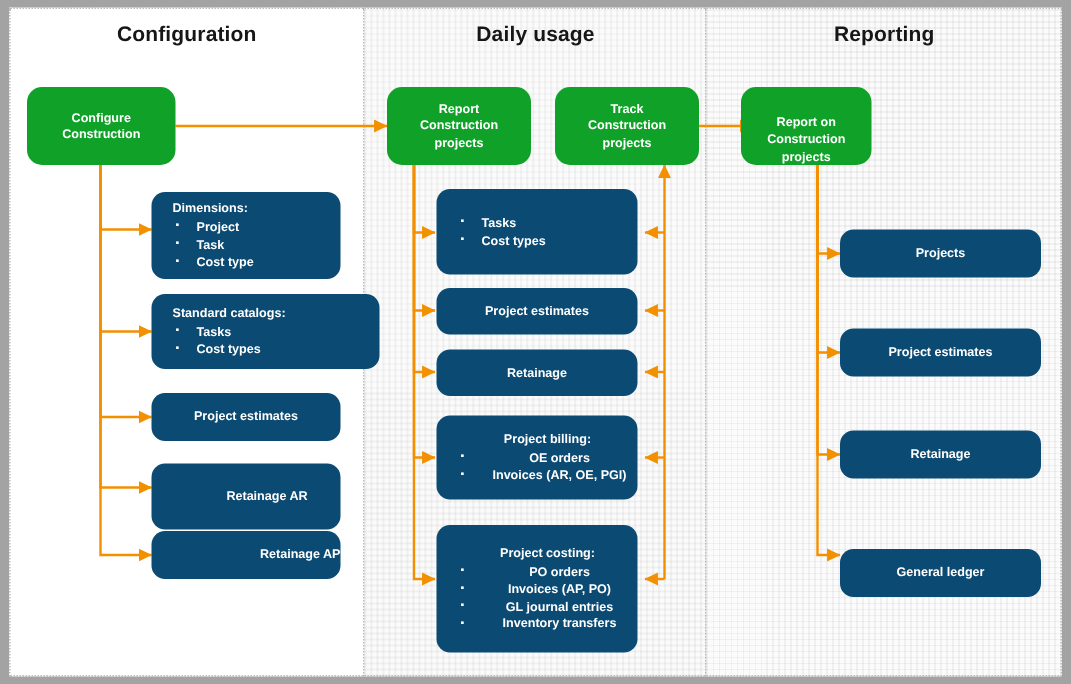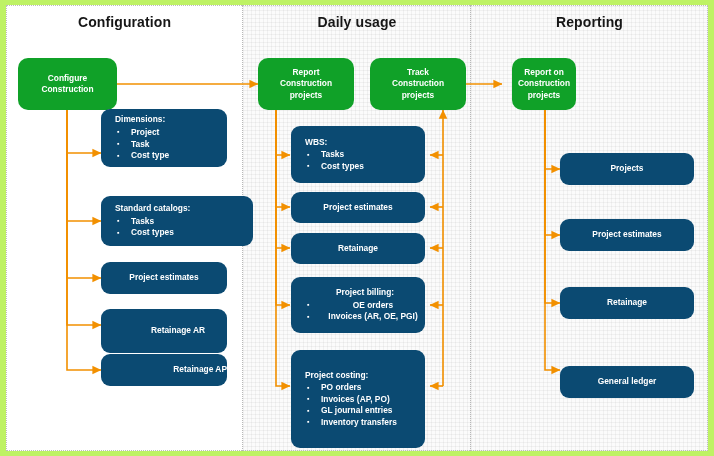--- a/index.html
+++ b/index.html
@@ -7,21 +7,21 @@
     padding: 0;
     background: #ffffff;
   }
   body {
     font-family: "Liberation Sans", sans-serif;
   }
   #canvas {
     position: relative;
     width: 714px;
     height: 456px;
-    background: #bef264;
+    background: #a3a3a3;
     overflow: hidden;
   }
 
   
   .frame {
     position: absolute;
     left: 6px;
     top: 5px;
     width: 702px;
     height: 446px;
@@ -194,21 +194,21 @@
     </g>
   </svg>
 
   <div class="node green" style="left:18px; top:58px; width:99px; height:52px;">
     <span class="lbl">
       <span class="lbl-line">Configure</span>
       <span class="lbl-line">Construction</span>
     </span>
   </div>
 
-  <div class="node blue listbox" style="left:101px; top:109px; width:126px; height:58px;">
+  <div class="node blue listbox" style="left:101px; top:128px; width:126px; height:58px;">
     <div class="ttl">Dimensions:</div>
     <ul>
       <li>Project</li>
       <li>Task</li>
       <li>Cost type</li>
     </ul>
   </div>
 
   <div class="node blue listbox" style="left:101px; top:196px; width:152px; height:50px;">
     <div class="ttl">Standard catalogs:</div>
@@ -240,21 +240,20 @@
 
   <div class="node green" style="left:370px; top:58px; width:96px; height:52px;">
     <span class="lbl">
       <span class="lbl-line">Track</span>
       <span class="lbl-line">Construction</span>
       <span class="lbl-line">projects</span>
     </span>
   </div>
 
   <div class="node blue listbox" style="left:291px; top:126px; width:134px; height:57px;">
-    <div class="ttl">WBS:</div>
     <ul>
       <li>Tasks</li>
       <li>Cost types</li>
     </ul>
   </div>
 
   <div class="node blue centered" style="left:291px; top:192px; width:134px; height:31px;">
     <span class="lbl">Project estimates</span>
   </div>
 
@@ -263,31 +262,31 @@
   </div>
 
   <div class="node blue listbox" style="left:291px; top:277px; width:134px; height:56px;text-align:center;">
     <div class="ttl">Project billing:</div>
     <ul>
       <li>OE orders</li>
       <li>Invoices (AR, OE, PGI)</li>
     </ul>
   </div>
 
-  <div class="node blue listbox" style="left:291px; top:350px; width:134px; height:98px;">
+  <div class="node blue listbox" style="left:291px; top:350px; width:134px; height:85px;text-align:center;">
     <div class="ttl">Project costing:</div>
     <ul>
       <li>PO orders</li>
       <li>Invoices (AP, PO)</li>
       <li>GL journal entries</li>
       <li>Inventory transfers</li>
     </ul>
   </div>
 
-  <div class="node green" style="left:512px; top:58px; width:64px; height:52px;">
+  <div class="node green" style="left:494px; top:58px; width:87px; height:52px;justify-content:flex-end;">
     <span class="lbl">
       <span class="lbl-line">Report on</span>
       <span class="lbl-line">Construction</span>
       <span class="lbl-line">projects</span>
     </span>
   </div>
 
   <div class="node blue centered" style="left:560px; top:153px; width:134px; height:32px;">
     <span class="lbl">Projects</span>
   </div>

